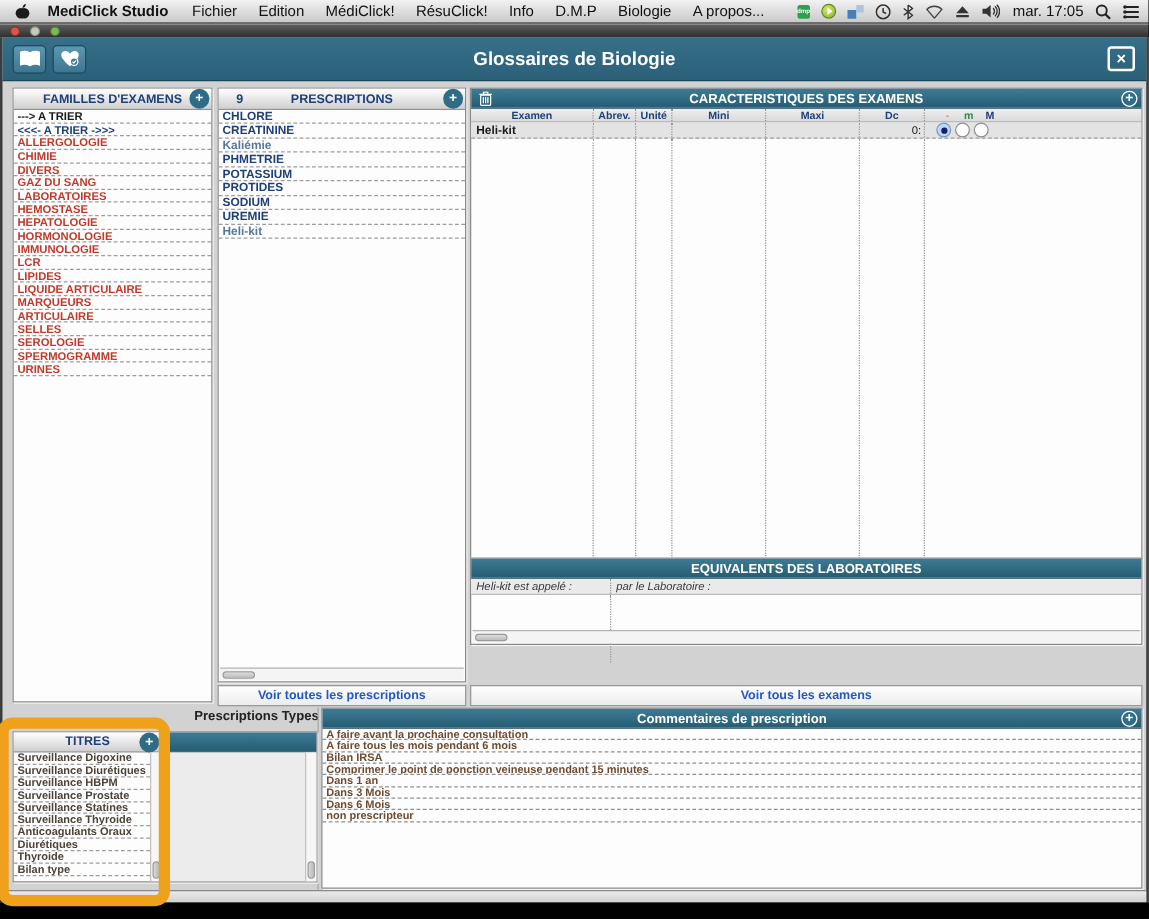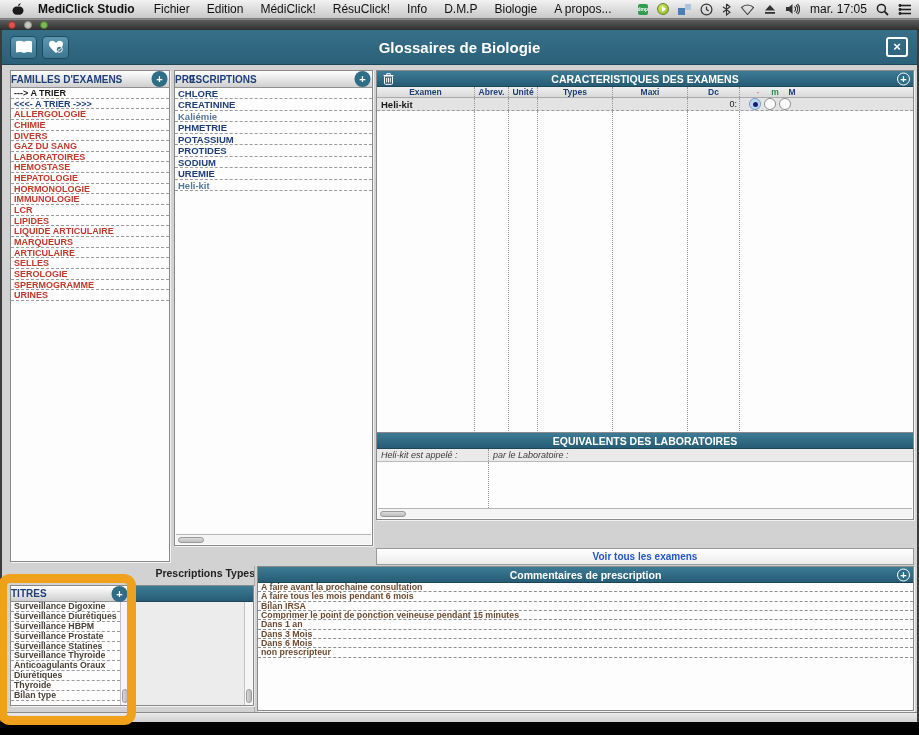--- a/index.html
+++ b/index.html
@@ -30,21 +30,21 @@
 
   .window{position:absolute;top:30px;left:0;width:919px;height:692px;background:#d2d2d2;border-left:2px solid #3c3c3c;border-right:2px solid #3c3c3c}
 
   .appbar{position:absolute;top:0;left:0;right:0;height:35px;background:linear-gradient(#376f89,#2b6079);border-bottom:1px solid #1c4759;display:flex;align-items:center;padding:0 8px}
   .apptitle{position:absolute;left:0;right:0;text-align:center;color:#fff;font-weight:bold;font-size:15px;pointer-events:none}
   .tool-btn{width:27px;height:23px;border-radius:4px;background:linear-gradient(#5d97b0,#3c7690);border:1px solid #1d4c60;display:flex;align-items:center;justify-content:center;margin-right:5px;position:relative;z-index:2}
   .close-btn{position:absolute;right:9px;top:7px;width:22px;height:20px;border:2px solid #fff;border-radius:3px;color:#fff;font-weight:bold;font-size:13px;line-height:16px;text-align:center;z-index:2}
 
   
   .panel{position:absolute;background:#fdfdfd;border:1px solid #8a8a8a;box-shadow:1px 1px 0 rgba(255,255,255,.7)}
-  .hdr-light{height:17px;background:linear-gradient(#ffffff,#cfcfcf);border-bottom:1px solid #919191;display:flex;align-items:center;justify-content:flex-start;color:#1e3f78;font-weight:bold;font-size:10px;position:relative}
+  .hdr-light{height:17px;background:linear-gradient(#ffffff,#cfcfcf);border-bottom:1px solid #919191;display:flex;align-items:center;justify-content:center;color:#1e3f78;font-weight:bold;font-size:10px;position:relative}
   .hdr-teal{height:16px;background:linear-gradient(#3d7b95,#265c74);border-bottom:1px solid #1c4759;display:flex;align-items:center;justify-content:center;color:#fff;font-weight:bold;font-size:10.5px;position:relative}
   .plus{position:absolute;right:3px;top:50%;transform:translateY(-50%);width:13px;height:13px;border-radius:50%;background:#2f6d87;border:1px solid #fff;color:#fff;font-size:11px;font-weight:bold;line-height:10px;text-align:center}
   .hdr-light .plus{border-color:#2f6d87;box-shadow:0 0 0 1.5px #2f6d87}
   .count{position:absolute;left:14px;font-weight:bold;color:#1e3f78}
   .trash-wrap{position:absolute;left:6px;top:2px}
 
   .row{border-bottom:1px dashed #9c9c9c;overflow:hidden;white-space:nowrap;padding-left:3px;display:block}
   .row[data-tone="black"]{color:#1a1a1a}
   .row[data-tone="navy"]{color:#1e3f78}
   .row[data-tone="red"]{color:#c03a2b}
@@ -260,20 +260,21 @@
           <div class="row" data-tone="navy"><span>POTASSIUM</span></div>
           <div class="row" data-tone="navy"><span>PROTIDES</span></div>
           <div class="row" data-tone="navy"><span>SODIUM</span></div>
           <div class="row" data-tone="navy"><span>UREMIE</span></div>
           <div class="row" data-tone="slate"><span>Heli-kit</span></div>
       </div>
       <div class="hscroll">
           <div class="hthumb"></div>
         </div>
     </div>
+    <div class="link-bar" style="left:172px;top:518px;width:199px">Voir toutes les prescriptions</div>
 
     <div class="panel" style="left:374px;top:40px;width:538px;height:378px">
       <div class="hdr-teal">
         <span class="trash-wrap">
           <svg width="11" height="12" viewBox="0 0 11 12">
               <g fill="none" stroke="#fff" stroke-width="1">
                 <rect x="1.5" y="3" width="8" height="8.3" rx="1"></rect>
                 <line x1="0.5" y1="2.5" x2="10.5" y2="2.5"></line>
                 <path d="M3.8 2.2 V0.7 H7.2 V2.2"></path>
                 <line x1="3.7" y1="4.8" x2="3.7" y2="9.5"></line>
@@ -282,21 +283,21 @@
               </g>
             </svg>
         </span>
         <span>CARACTERISTIQUES DES EXAMENS</span>
         <span class="plus">+</span>
       </div>
       <div class="thead">
         <div class="c cw1">Examen</div>
         <div class="c cw2">Abrev.</div>
         <div class="c cw3">Unité</div>
-        <div class="c cw4">Types</div>
+        <div class="c cw4">Mini</div>
         <div class="c cw5">Maxi</div>
         <div class="c cw6">Dc</div>
         <div class="c cw7 last flags">
           <span class="flag pink">-</span>
           <span class="flag green">m</span>
           <span class="flag navy">M</span>
         </div>
       </div>
       <div class="trow">
         <div class="c cw1 examen">Heli-kit</div>
@@ -317,21 +318,21 @@
         <div class="c cw1"></div>
           <div class="c cw2"></div>
           <div class="c cw3"></div>
           <div class="c cw4"></div>
           <div class="c cw5"></div>
           <div class="c cw6"></div>
           <div class="c cw7 last"></div>
       </div>
     </div>
 
-    <div class="panel" style="left:374px;top:402px;width:538px;height:88px">
+    <div class="panel" style="left:374px;top:416px;width:538px;height:70px">
       <div class="hdr-teal">
         <span>EQUIVALENTS DES LABORATOIRES</span>
       </div>
       <div class="eq-lblrow">
         <div class="eq-c1">Heli-kit est appelé :</div>
         <div class="eq-c2">par le Laboratoire :</div>
       </div>
       <div class="eq-body">
           <div class="sep"></div>
         </div>

